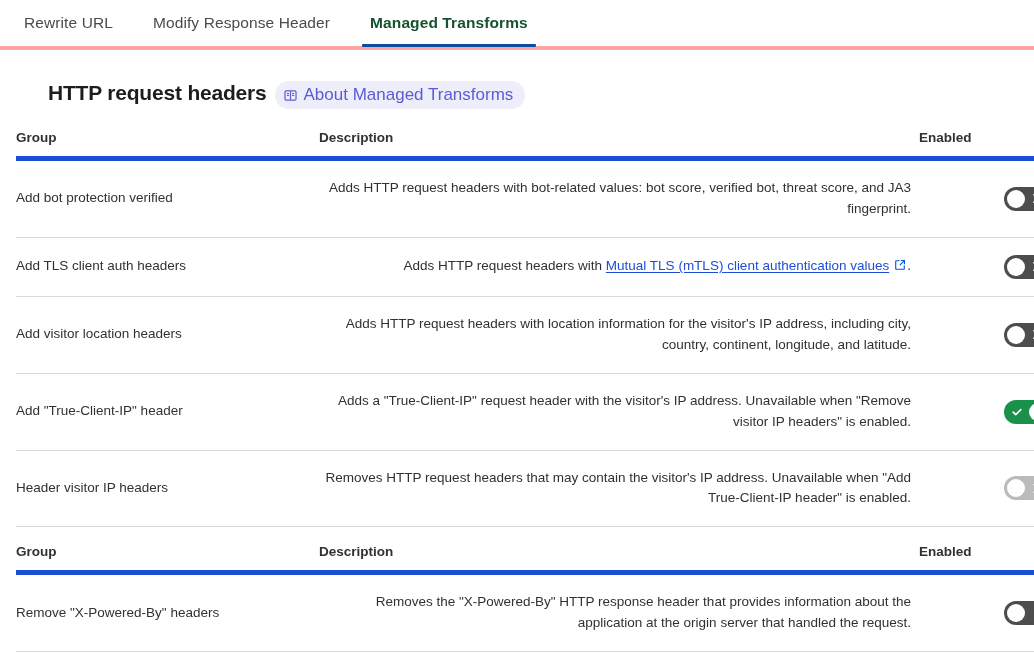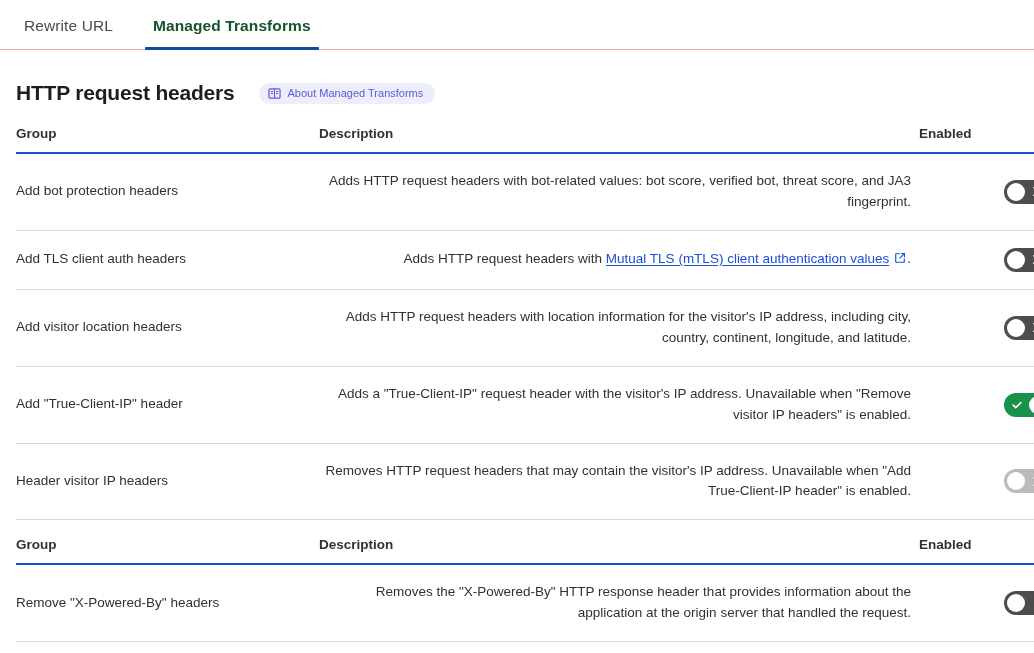--- a/index.html
+++ b/index.html
@@ -16,21 +16,21 @@
     color: #313131;
     -webkit-font-smoothing: antialiased;
   }
 
   
   .tabbar {
     display: flex;
     align-items: flex-end;
     height: 50px;
     padding: 0 0 0 18px;
-    border-bottom: 1px solid #fca5a5;
+    border-bottom: 4px solid #fca5a5;
     gap: 0;
   }
   .tab {
     position: relative;
     font-size: 15.5px;
     line-height: 1;
     color: #4b4b4b;
     padding: 0 20px 16px 20px;
     cursor: pointer;
     white-space: nowrap;
@@ -49,61 +49,62 @@
     bottom: -1px;
     height: 3px;
     background: #0c4da2;
     border-radius: 1px;
   }
 
   
   .section { padding: 0 16px; }
   .section-head {
     display: flex;
-    align-items: center;
-    gap: 24px;
+    align-items: flex-start;
+    gap: 8px;
     padding-top: 31px;
     padding-bottom: 4px;
+    margin-left: 32px;
   }
   .section-title {
     font-size: 21px;
     font-weight: 700;
     color: #1d1d1d;
     letter-spacing: -.2px;
     margin: 0;
   }
   .about-badge {
     display: inline-flex;
     align-items: center;
     gap: 7px;
     background: #eeeefb;
     color: #5b5bd6;
     border-radius: 20px;
     padding: 4px 12px 4px 9px;
-    font-size: 11px;
+    font-size: 17px;
     font-weight: 500;
     cursor: pointer;
     white-space: nowrap;
   }
   .about-badge svg { display: block; }
 
   
   table.mt-table {
     width: 100%;
     border-collapse: collapse;
     table-layout: fixed;
     margin-top: 17px;
   }
   table.mt-table th {
     text-align: left;
     font-size: 13.5px;
     font-weight: 700;
     color: #313131;
     padding: 0 0 11px 0;
-    border-bottom: 2px solid #1d4ed8;
+    border-bottom: 5px solid #1d4ed8;
     vertical-align: bottom;
   }
   table.mt-table td {
     font-size: 13.5px;
     color: #313131;
     padding: 17px 0 17px 0;
     border-bottom: 1px solid #d9d9d9;
     vertical-align: middle;
     line-height: 1.55;
   }
@@ -166,20 +167,21 @@
     background: #bbbbbb;
     cursor: default;
   }
   .toggle.disabled .mark { color: #eeeeee; }
 </style>
 </head>
 <body>
 
 <div class="tabbar">
   <div class="tab">Rewrite URL</div>
+  <div class="tab">Modify Response Header</div>
   <div class="tab active">Managed Transforms</div>
 </div>
 
 <div class="section">
 
   <div class="section-head">
     <h2 class="section-title">HTTP request headers</h2>
     <span class="about-badge">
       <span>
         <svg width="13" height="13" viewBox="0 0 16 16" fill="none" aria-hidden="true">
@@ -204,21 +206,21 @@
     <thead>
       <tr>
         <th class="col-group">Group</th>
         <th class="col-desc">Description</th>
         <th class="col-enabled">Enabled</th>
       </tr>
     </thead>
     <tbody>
 
       <tr>
-        <td class="col-group">Add bot protection headers</td>
+        <td class="col-group">Add bot protection verified</td>
         <td class="col-desc">
           <span class="desc-text">Adds HTTP request headers with bot-related values: bot score, verified bot, threat score, and JA3 fingerprint.</span>
         </td>
         <td class="col-enabled">
           <span class="toggle">
             <span class="knob"></span>
             <span class="mark">
               <svg width="11" height="11" viewBox="0 0 12 12" aria-hidden="true">
                 <path d="M2 2 L10 10 M10 2 L2 10" stroke="currentColor" stroke-width="1.6" stroke-linecap="round"></path>
               </svg>

